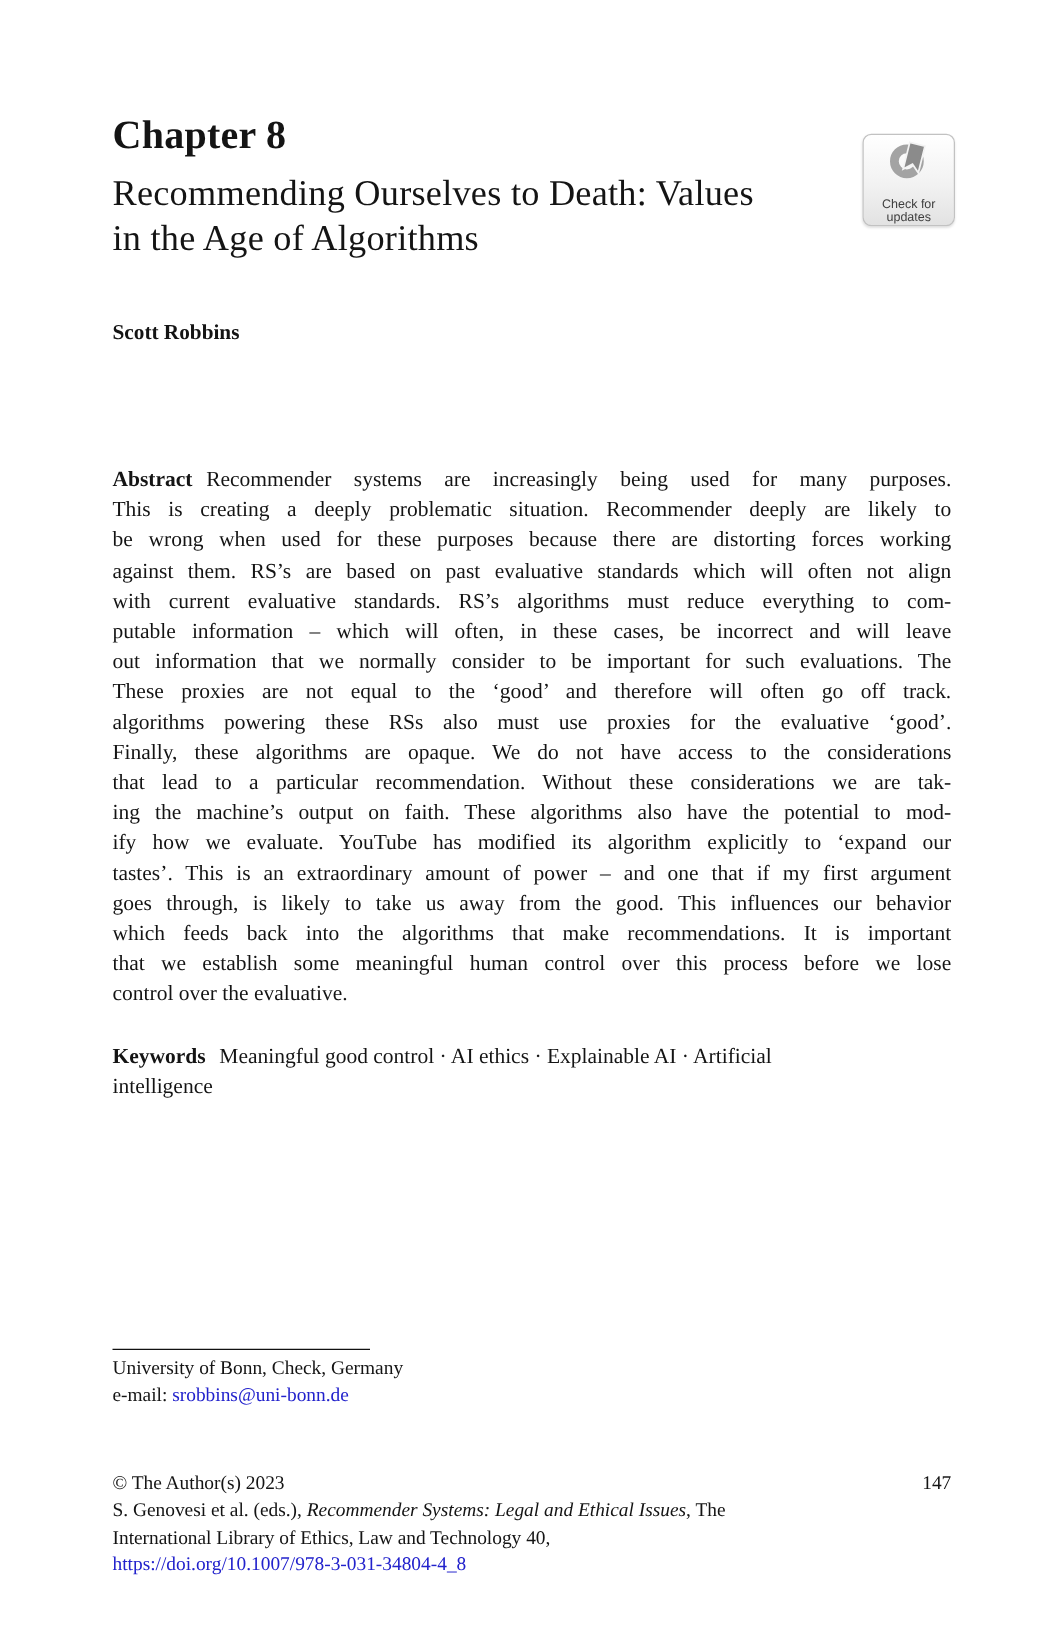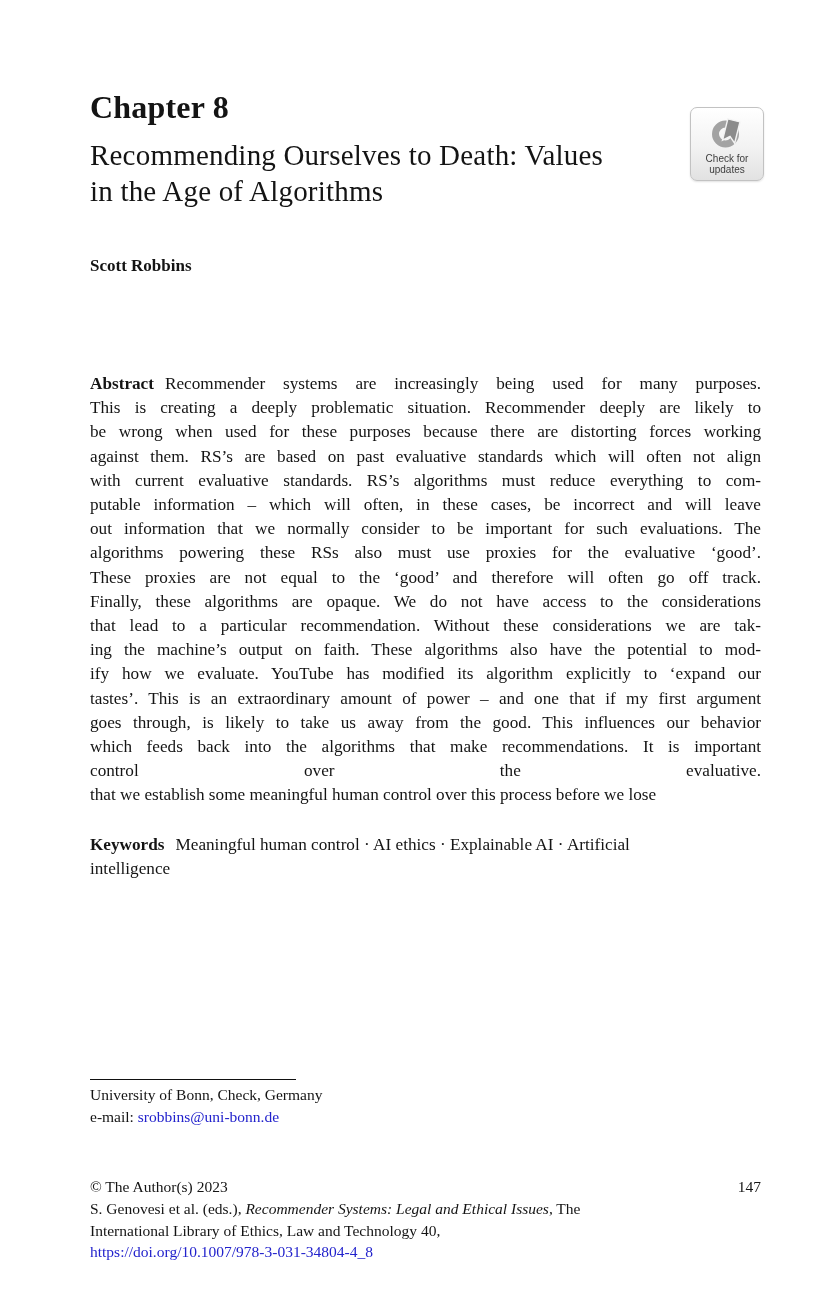--- a/index.html
+++ b/index.html
@@ -9,21 +9,21 @@
 
   
   .chapter-label{left:90px;top:89px;font-size:32px;font-weight:bold;letter-spacing:.2px;}
   .chapter-title{left:90px;top:137px;width:612px;font-size:29px;font-weight:normal;line-height:36px;letter-spacing:.2px;}
   .author-name{left:90px;top:256px;font-size:17px;font-weight:bold;}
 
   
   .badge{left:690px;top:107px;width:72px;height:72px;border:1px solid #c2c2c2;border-radius:7px;
          background:linear-gradient(180deg,#ffffff 0%,#f2f2f2 55%,#e2e2e2 100%);
          box-shadow:0 1px 2px rgba(0,0,0,.12);
-         display:flex;flex-direction:column;align-items:center;justify-content:center;cursor:pointer;}
+         display:flex;flex-direction:column;align-items:center;justify-content:space-between;cursor:pointer;}
   .badge-icon{margin-top:4px;width:36px;height:36px;}
   .badge-text{font-family:"Liberation Sans","DejaVu Sans",sans-serif;font-size:10px;line-height:11px;
               color:#3e3e3e;text-align:center;margin-top:0px;}
 
   
   .abstract-block{left:90px;top:372px;width:671px;font-size:17.2px;line-height:24.2px;}
   .jl{text-align:justify;text-align-last:justify;}
   .abstract-body .abstract-line{text-align:justify;text-align-last:justify;}
   .abstract-body .abstract-line:last-child{text-align-last:left;}
   .lead-label{font-weight:bold;margin-right:11px;}
@@ -69,37 +69,37 @@
   <div class="jl">
     <span class="lead-label">Abstract</span><span>Recommender systems are increasingly being used for many purposes.</span>
   </div>
   <div class="abstract-body">
       <div class="abstract-line">This is creating a deeply problematic situation. Recommender deeply are likely to</div>
       <div class="abstract-line">be wrong when used for these purposes because there are distorting forces working</div>
       <div class="abstract-line">against them. RS’s are based on past evaluative standards which will often not align</div>
       <div class="abstract-line">with current evaluative standards. RS’s algorithms must reduce everything to com-</div>
       <div class="abstract-line">putable information – which will often, in these cases, be incorrect and will leave</div>
       <div class="abstract-line">out information that we normally consider to be important for such evaluations. The</div>
+      <div class="abstract-line">These proxies are not equal to the ‘good’ and therefore will often go off track.</div>
       <div class="abstract-line">algorithms powering these RSs also must use proxies for the evaluative ‘good’.</div>
-      <div class="abstract-line">These proxies are not equal to the ‘good’ and therefore will often go off track.</div>
       <div class="abstract-line">Finally, these algorithms are opaque. We do not have access to the considerations</div>
       <div class="abstract-line">that lead to a particular recommendation. Without these considerations we are tak-</div>
       <div class="abstract-line">ing the machine’s output on faith. These algorithms also have the potential to mod-</div>
       <div class="abstract-line">ify how we evaluate. YouTube has modified its algorithm explicitly to ‘expand our</div>
       <div class="abstract-line">tastes’. This is an extraordinary amount of power – and one that if my first argument</div>
       <div class="abstract-line">goes through, is likely to take us away from the good. This influences our behavior</div>
       <div class="abstract-line">which feeds back into the algorithms that make recommendations. It is important</div>
+      <div class="abstract-line">that we establish some meaningful human control over this process before we lose</div>
       <div class="abstract-line">control over the evaluative.</div>
-      <div class="abstract-line">that we establish some meaningful human control over this process before we lose</div>
     </div>
 </div>
 
 <div class="abs keywords-block">
   <div>
-    <span class="lead-label">Keywords</span><span>Meaningful human control · AI ethics · Explainable AI · Artificial</span>
+    <span class="lead-label">Keywords</span><span>Meaningful good control · AI ethics · Explainable AI · Artificial</span>
   </div>
   <div>intelligence</div>
 </div>
 
 <div class="abs footnote-rule"></div>
 
 <div class="abs footnote-block">
   <div>University of Bonn, Check, Germany</div>
   <div><span>e-mail: </span><a class="link">srobbins@uni-bonn.de</a></div>
 </div>

